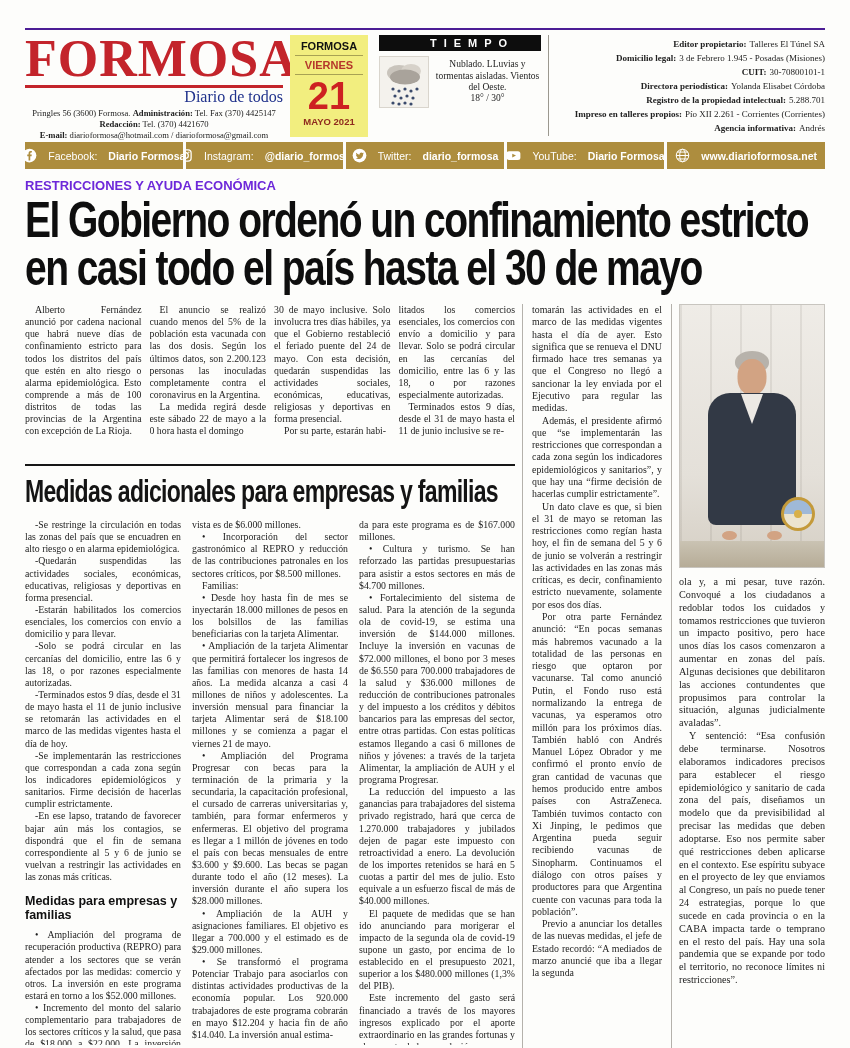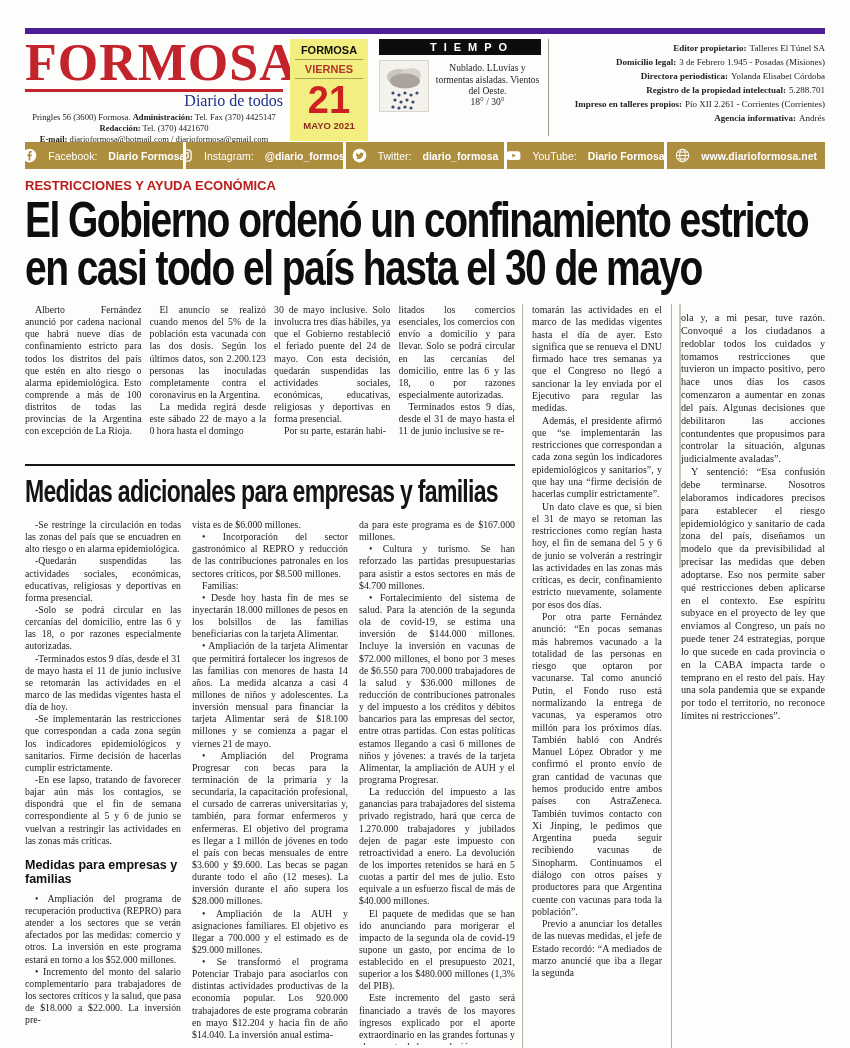--- a/index.html
+++ b/index.html
@@ -2,21 +2,21 @@
 <html><head>
 <meta charset="utf-8">
 <style>
   * { margin:0; padding:0; box-sizing:border-box; }
   html,body { background:#ffffff; }
   body { width:850px; height:1048px; overflow:hidden;
          font-family:"Liberation Serif","DejaVu Serif",serif; color:#1c1c1c; }
   .page { width:850px; height:1048px; padding:28px 25px 0 25px; background:#fdfdfb; overflow:hidden; }
 
   
-  .masthead { display:flex; border-top:6px solid #4c1d95; padding-top:5px; height:108px; }
+  .masthead { display:flex; border-top:2px solid #4c1d95; padding-top:5px; height:108px; }
   .logo-block { width:258px; flex:none; }
   .logo { font-family:"Liberation Serif",serif; font-weight:bold; font-size:52px; line-height:.92;
           color:#c3242b; letter-spacing:1px; }
   .logo-rule { height:3px; background:#c3242b; margin:2px 0 1px; }
   .tagline { text-align:right; color:#20328c; font-weight:normal; font-size:16px; line-height:1.05; }
   .contact { margin-top:2px; font-size:8.6px; line-height:1.3; text-align:center; color:#222; }
   .contact b { font-weight:bold; }
 
   .datebox { width:78px; flex:none; margin-left:7px; background:#f2ee7f; text-align:center;
              padding:5px 5px 0; height:102px; font-family:"Liberation Sans",sans-serif; }
@@ -41,21 +41,21 @@
   .socialbar { display:flex; gap:3px; margin-top:6px; height:27px; }
   .social-cell { flex:1; background:#ad8d3e; color:#fff; display:flex; align-items:center;
                  justify-content:center; gap:11px; font-family:"Liberation Sans",sans-serif;
                  font-size:10.5px; white-space:nowrap; overflow:hidden; }
   .s-net { font-weight:normal; }
   .s-handle { font-weight:bold; }
   .sic { width:15px; height:15px; flex:none; display:block; }
 
   
   .kicker { margin-top:9px; font-family:"Liberation Sans",sans-serif; font-weight:bold;
-            font-size:13px; color:#b91c1c; letter-spacing:0; }
+            font-size:13px; color:#6d28d9; letter-spacing:0; }
   .headline { margin-top:3px; }
   .hl { font-family:"Liberation Sans",sans-serif; font-weight:bold; font-size:50px; line-height:.96;
         letter-spacing:-2px; color:#0e0e0e; white-space:nowrap;
         transform:scaleX(.78); transform-origin:0 50%; }
 
   
   .body-grid { display:flex; margin-top:12px; height:744px; overflow:hidden; }
   .bodytext p { font-size:9.8px; line-height:1.24; text-align:justify; text-indent:10px; }
   .bodytext p.cont { text-indent:0; }
 
@@ -69,21 +69,21 @@
                       transform:scaleX(.72); transform-origin:0 50%; }
   .medidas-cols { display:flex; gap:11px; overflow:hidden; height:calc(100% - 56px); }
   .mcol { flex:1; overflow:hidden; }
   .medidas-subhead { font-family:"Liberation Sans",sans-serif; font-weight:bold; font-size:12.5px;
                      color:#111; margin:11px 0 7px; }
 
   .mid-col { flex:none; width:150px; border-left:1px solid #b4b1ab; border-right:1px solid #b4b1ab;
              padding:0 9px; margin:0 7px; overflow:hidden; }
   .mid-col p { font-size:9.9px; }
 
-  .right-zone { flex:1; display:flex; flex-direction:row; overflow:hidden; }
+  .right-zone { flex:1; display:flex; flex-direction:column; overflow:hidden; }
   .right-col { margin-top:8px; flex:1; overflow:hidden; }
   .right-col p { font-size:10.2px; line-height:1.26; }
 
   
   .photo { position:relative; height:264px; flex:none; border:1px solid #c8c5bf; overflow:hidden;
            background:
              repeating-linear-gradient(90deg, rgba(110,104,94,.12) 0 2px, rgba(255,255,255,0) 2px 30px),
              linear-gradient(180deg,#efece7 0%,#e4e0d9 65%,#d5cfc4 100%); }
   .ph-hair { position:absolute; left:50%; top:46px; width:34px; height:22px; transform:translateX(-50%);
              background:#b7b2ab; border-radius:50% 50% 45% 45%; }
@@ -163,20 +163,21 @@
         <div class="weather-text">
           <span>Nublado. LLuvias y tormentas aisladas. Vientos del Oeste.</span><br>
           <span>18° / 30°</span>
         </div>
       </div>
     </div>
 
     <div class="publisher">
         <div class="pub-line"><b class="pub-label">Editor propietario:</b><span class="pub-value">Talleres El Túnel SA</span></div>
         <div class="pub-line"><b class="pub-label">Domicilio legal:</b><span class="pub-value cont">3 de Febrero 1.945 - Posadas (Misiones)</span></div>
+        <div class="pub-line"><b class="pub-label">CUIT:</b><span class="pub-value cont">30-70800101-1</span></div>
         <div class="pub-line"><b class="pub-label">Directora periodística:</b><span class="pub-value">Yolanda Elisabet Córdoba</span></div>
         <div class="pub-line"><b class="pub-label">Registro de la propiedad intelectual:</b><span class="pub-value cont">5.288.701</span></div>
         <div class="pub-line"><b class="pub-label">Impreso en talleres propios:</b><span class="pub-value">Pío XII 2.261 - Corrientes (Corrientes)</span></div>
         <div class="pub-line"><b class="pub-label">Agencia informativa:</b><span class="pub-value">Andrés</span></div>
       </div>
   </header>
 
   <nav class="socialbar">
     <div class="social-cell">
       <svg class="sic" viewBox="0 0 24 24">
@@ -249,20 +250,21 @@
             </div>
         </div>
 
         <section class="medidas">
           <h2 class="medidas-headline">Medidas adicionales para empresas y familias</h2>
           <div class="medidas-cols">
             <div class="mcol">
               <div>
                   <p>-Se restringe la circulación en todas las zonas del país que se encuadren en alto riesgo o en alarma epidemiológica.</p>
                   <p>-Quedarán suspendidas las actividades sociales, económicas, educativas, religiosas y deportivas en forma presencial.</p>
+                  <p>-Estarán habilitados los comercios esenciales, los comercios con envío a domicilio y para llevar.</p>
                   <p>-Solo se podrá circular en las cercanías del domicilio, entre las 6 y las 18, o por razones especialmente autorizadas.</p>
                   <p>-Terminados estos 9 días, desde el 31 de mayo hasta el 11 de junio inclusive se retomarán las actividades en el marco de las medidas vigentes hasta el día de hoy.</p>
                   <p>-Se implementarán las restricciones que correspondan a cada zona según los indicadores epidemiológicos y sanitarios. Firme decisión de hacerlas cumplir estrictamente.</p>
                   <p>-En ese lapso, tratando de favorecer bajar aún más los contagios, se dispondrá que el fin de semana correspondiente al 5 y 6 de junio se vuelvan a restringir las actividades en las zonas más críticas.</p>
                 </div>
               <h3 class="medidas-subhead">Medidas para empresas y familias</h3>
               <div>
                   <p>• Ampliación del programa de recuperación productiva (REPRO) para atender a los sectores que se verán afectados por las medidas: comercio y otros. La inversión en este programa estará en torno a los $52.000 millones.</p>
                   <p>• Incremento del monto del salario complementario para trabajadores de los sectores críticos y la salud, que pasa de $18.000 a $22.000. La inversión pre-</p>
                 </div>

